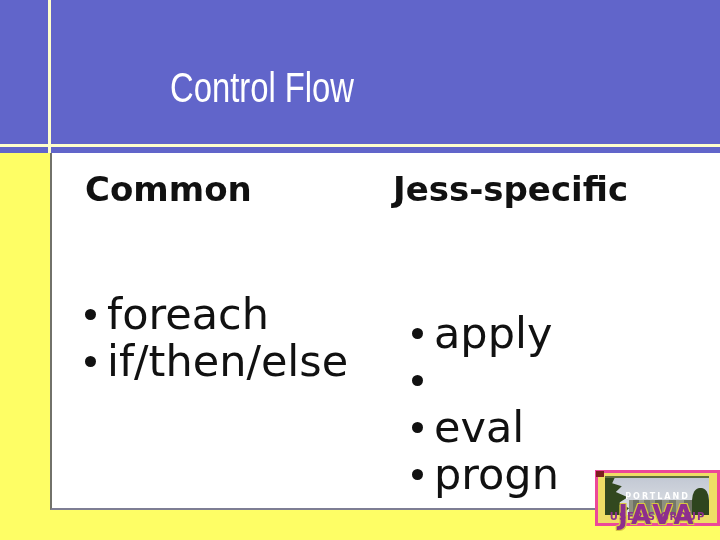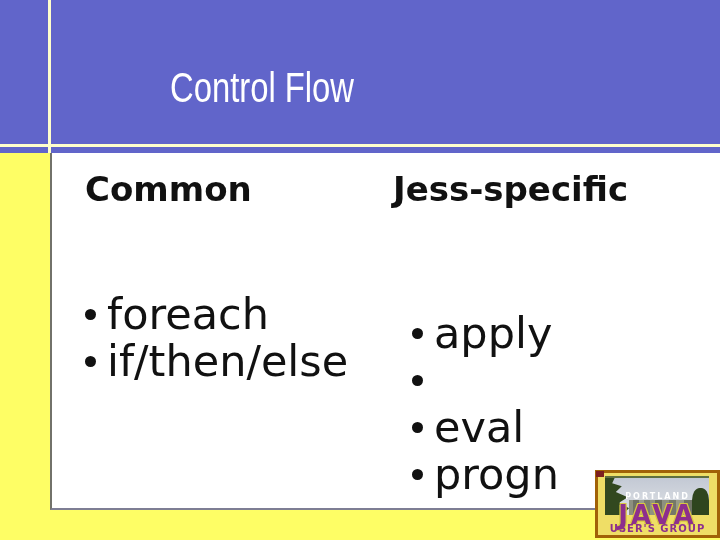--- a/index.html
+++ b/index.html
@@ -95,24 +95,24 @@
     background: #111111;
     margin-right: 11px;
     margin-top: 2px;
     flex: none;
   }
 
   
   .logo {
     position: absolute;
     left: 595px; top: 470px;
-    width: 125px; height: 68px;
+    width: 125px; height: 56px;
     box-sizing: border-box;
     background: #efde66;
-    border: 3px solid #a16207;
+    border: 3px solid #ec4899;
     z-index: 5;
   }
   .corner-mark {
     position: absolute;
     top: -2px; left: -2px;
     width: 8px; height: 6px;
     background: #7d1f1f;
     z-index: 6;
   }
   .logo-photo {

